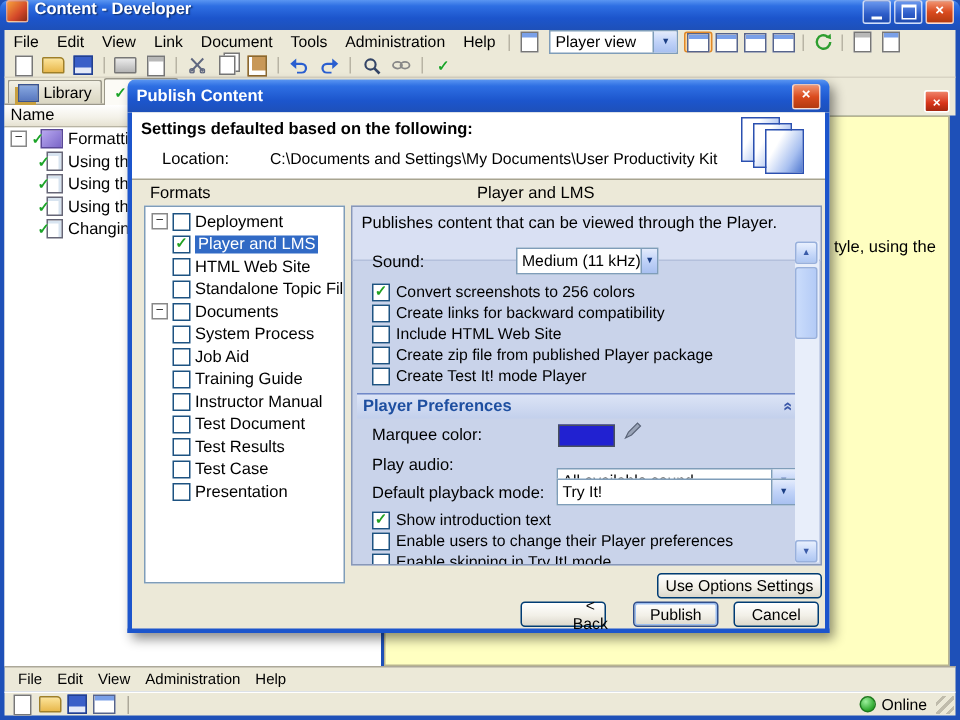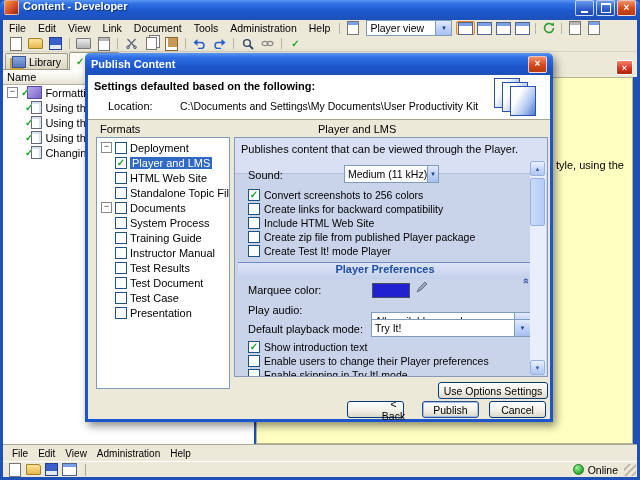--- a/index.html
+++ b/index.html
@@ -83,21 +83,21 @@
   .desc{position:absolute;left:0;top:0;right:0;height:36px;background:#D9E0F3;border-bottom:1px solid #B4C0DC;
     padding:5px 0 10px 6px;box-sizing:border-box;}
   .plabel{position:absolute;white-space:nowrap;}
   .prow{position:absolute;left:13px;display:flex;align-items:center;gap:4px;white-space:nowrap;}
   .combo{position:absolute;height:18px;background:#fff;border:1px solid #7F9DB9;display:flex;align-items:center;
     padding-left:3px;box-sizing:border-box;font-size:10.5px;white-space:nowrap;}
   .combo .arrowbox{margin-left:auto;width:15px;height:100%;border-left:1px solid #7F9DB9;
     background:linear-gradient(180deg,#E3EBFC,#C0D2F8 50%,#A8C0F0);display:flex;align-items:center;justify-content:center;
     font-size:6px;color:#1B3E85;}
   .section{position:absolute;left:3px;top:124px;width:294px;height:17px;border-top:1px solid #7088C8;
-    background:linear-gradient(180deg,#DCE4F6,#C3D0EC);display:flex;align-items:center;padding:0 4px;box-sizing:border-box;flex-direction:column;}
+    background:linear-gradient(180deg,#DCE4F6,#C3D0EC);display:flex;align-items:center;padding:0 4px;box-sizing:border-box;}
   .sectitle{font-weight:bold;color:#1E4FA0;}
   .chev{margin-left:auto;display:inline-block;transform:rotate(-90deg);color:#3A57A8;font-weight:bold;font-size:11px;}
   .swatch{position:absolute;left:137px;top:145px;width:36px;height:13px;background:#2121D1;border:1px solid #48505E;}
   .scroll{position:absolute;right:1px;top:23px;bottom:1px;width:16px;background:#E8EEFA;}
   .sbtn{position:absolute;left:0;width:15px;height:15px;border:1px solid #98B0DC;border-radius:2px;box-sizing:border-box;
     background:linear-gradient(180deg,#E8F0FE,#C4D6F8 60%,#AFC7F2);color:#3A5BA8;font-size:6px;
     display:flex;align-items:center;justify-content:center;}
   .sthumb{position:absolute;left:0;top:17px;width:15px;height:48px;border:1px solid #98B0DC;border-radius:2px;
     box-sizing:border-box;background:linear-gradient(90deg,#CADCFB,#B4CBF6);}
   .xpbtn{position:absolute;border:1px solid #003C74;border-radius:3px;font-size:10.5px;text-align:center;
@@ -340,33 +340,37 @@
           <span class="expander">−</span>
           <span class="cb"></span>
           <span>Documents</span>
         </div>
         <div class="frow item">
           <span class="cb"></span>
           <span>System Process</span>
         </div>
         <div class="frow item">
           <span class="cb"></span>
+          <span>Job Aid</span>
+        </div>
+        <div class="frow item">
+          <span class="cb"></span>
           <span>Training Guide</span>
         </div>
         <div class="frow item">
           <span class="cb"></span>
           <span>Instructor Manual</span>
         </div>
         <div class="frow item">
           <span class="cb"></span>
+          <span>Test Document</span>
+        </div>
+        <div class="frow item">
+          <span class="cb"></span>
           <span>Test Results</span>
-        </div>
-        <div class="frow item">
-          <span class="cb"></span>
-          <span>Test Document</span>
         </div>
         <div class="frow item">
           <span class="cb"></span>
           <span>Test Case</span>
         </div>
         <div class="frow item">
           <span class="cb"></span>
           <span>Presentation</span>
         </div>
       </div>

